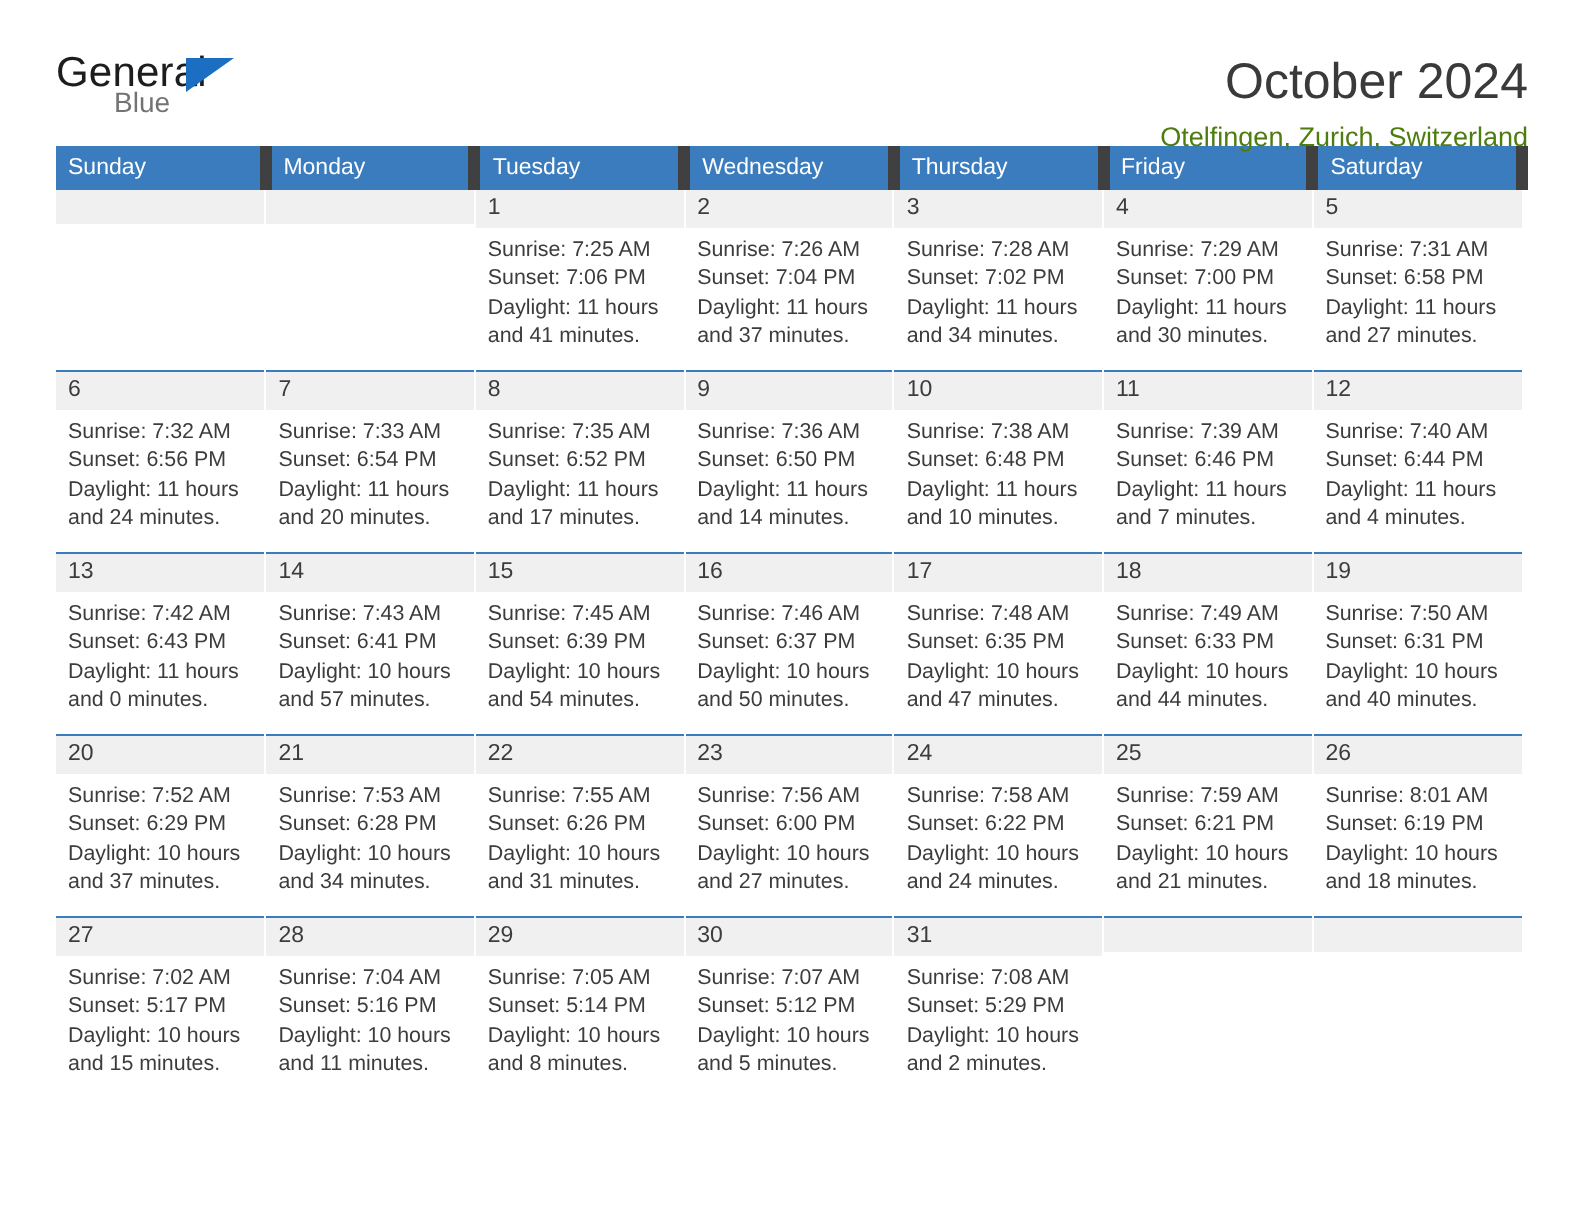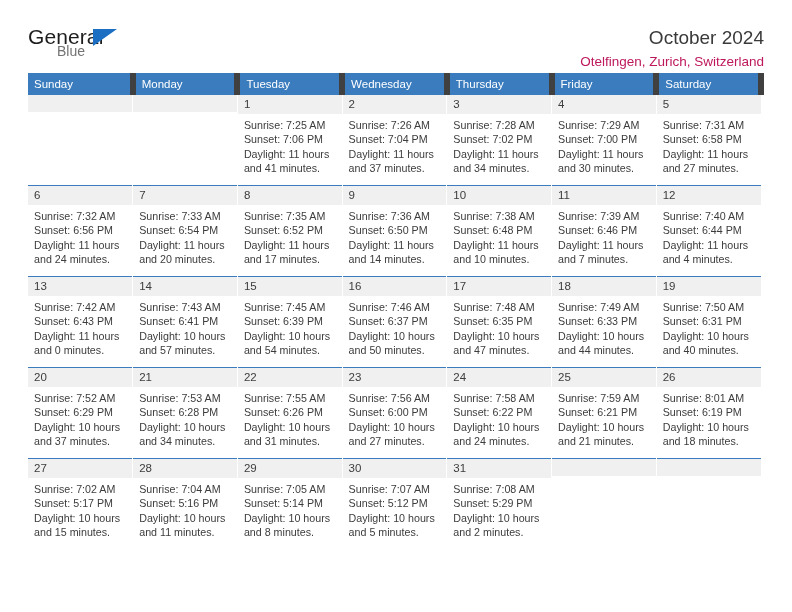--- a/index.html
+++ b/index.html
@@ -61,29 +61,29 @@
     width: 0;
     height: 0;
     border-left: 24px solid #1b6ec2;
     border-bottom: 17px solid transparent;
   }
   .titleblock {
     text-align: right;
     padding-top: 1px;
   }
   .cal-title {
-    font-size: 19px;
+    font-size: 25px;
     font-weight: normal;
     color: #3a3a3a;
     line-height: 1.12;
     margin: 0;
   }
   .cal-sub {
     font-size: 13.5px;
-    color: #be185d;
+    color: #4d7c0f;
     margin: 7px 0 0 0;
     line-height: 1.1;
   }
 
   
   .calendar {
     width: 736px;
     border-collapse: collapse;
     table-layout: fixed;
   }

